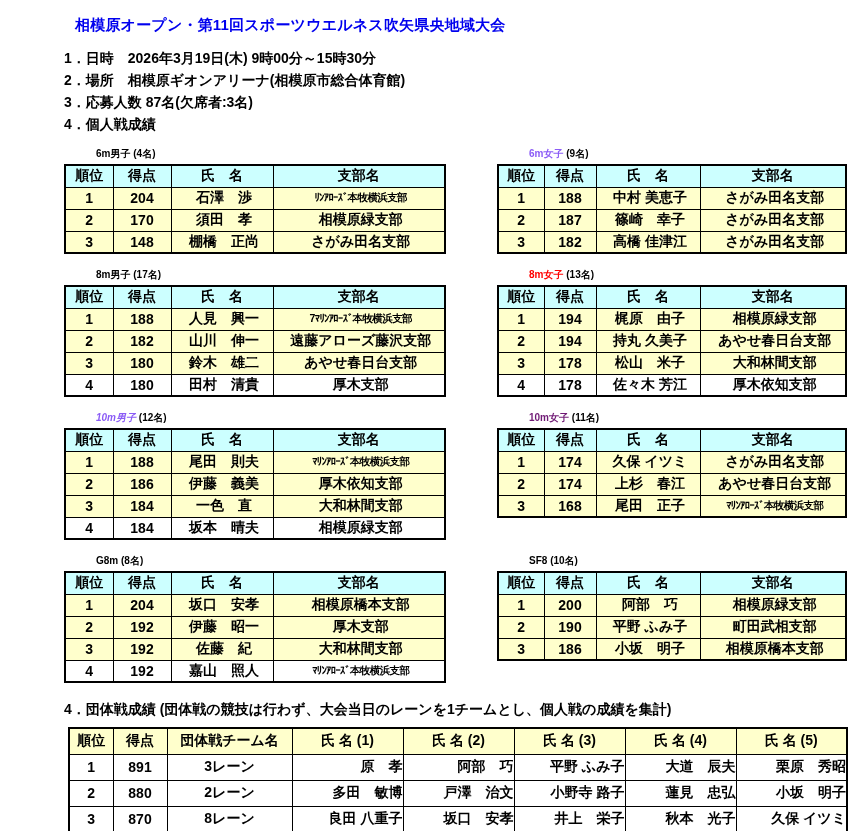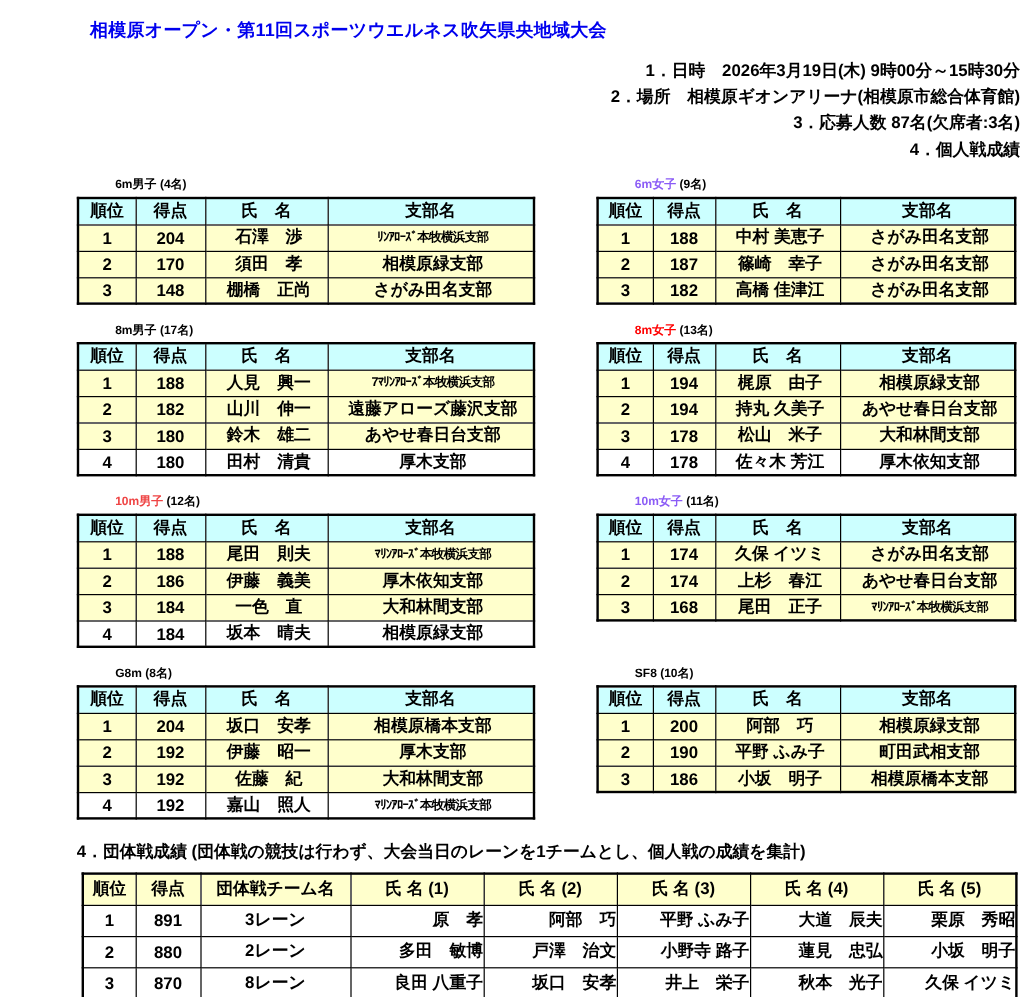--- a/index.html
+++ b/index.html
@@ -8,21 +8,21 @@
     font-family: "Liberation Sans", "DejaVu Sans", sans-serif;
     color: #000;
   }
   .page { position: relative; width: 850px; height: 831px; padding-top: 16px; overflow: hidden; }
 
   .doc-title {
     margin-left: 75px;
     font-size: 15px; font-weight: bold; color: #0000EE;
     letter-spacing: 0.2px;
   }
-  .info { margin-left: 64px; margin-top: 12px; text-align: right; }
+  .info { margin-left: 64px; margin-top: 12px; }
   .info-line { font-size: 14px; font-weight: bold; line-height: 22px; white-space: pre; }
 
   .tables-grid {
     margin-left: 64px; margin-top: 12px;
     display: grid;
     grid-template-columns: 380px 348px;
     column-gap: 53px;
     row-gap: 14px;
   }
   .tblock { }
@@ -244,21 +244,21 @@
               <td>4</td>
               <td>178</td>
               <td>佐々木 芳江</td>
               <td>厚木依知支部</td>
             </tr>
           </tbody>
       </table>
     </div>
 
     <div class="tblock">
-      <div class="tlabel"><span style="color: #ef4444;">10m男子</span> <span class="count">(12名)</span></div>
+      <div class="tlabel"><span style="color: #8b5cf6; font-style: italic;">10m男子</span> <span class="count">(12名)</span></div>
       <table class="rtable leftcol">
         <colgroup>
             <col style="width:48px">
             <col style="width:58px">
             <col style="width:102px">
             <col style="width:172px">
           </colgroup>
         <thead>
             <tr>
               <th>順位</th>
@@ -290,21 +290,21 @@
               <td>4</td>
               <td>184</td>
               <td>坂本　晴夫</td>
               <td>相模原緑支部</td>
             </tr>
           </tbody>
       </table>
     </div>
 
     <div class="tblock">
-      <div class="tlabel"><span style="color: #8b5cf6; margin-top: 40px;">10m女子</span> <span class="count">(11名)</span></div>
+      <div class="tlabel"><span style="color: #701a75; margin-top: 40px;">10m女子</span> <span class="count">(11名)</span></div>
       <table class="rtable rightcol">
         <colgroup>
             <col style="width:46px">
             <col style="width:52px">
             <col style="width:104px">
             <col style="width:146px">
           </colgroup>
         <thead>
             <tr>
               <th>順位</th>

